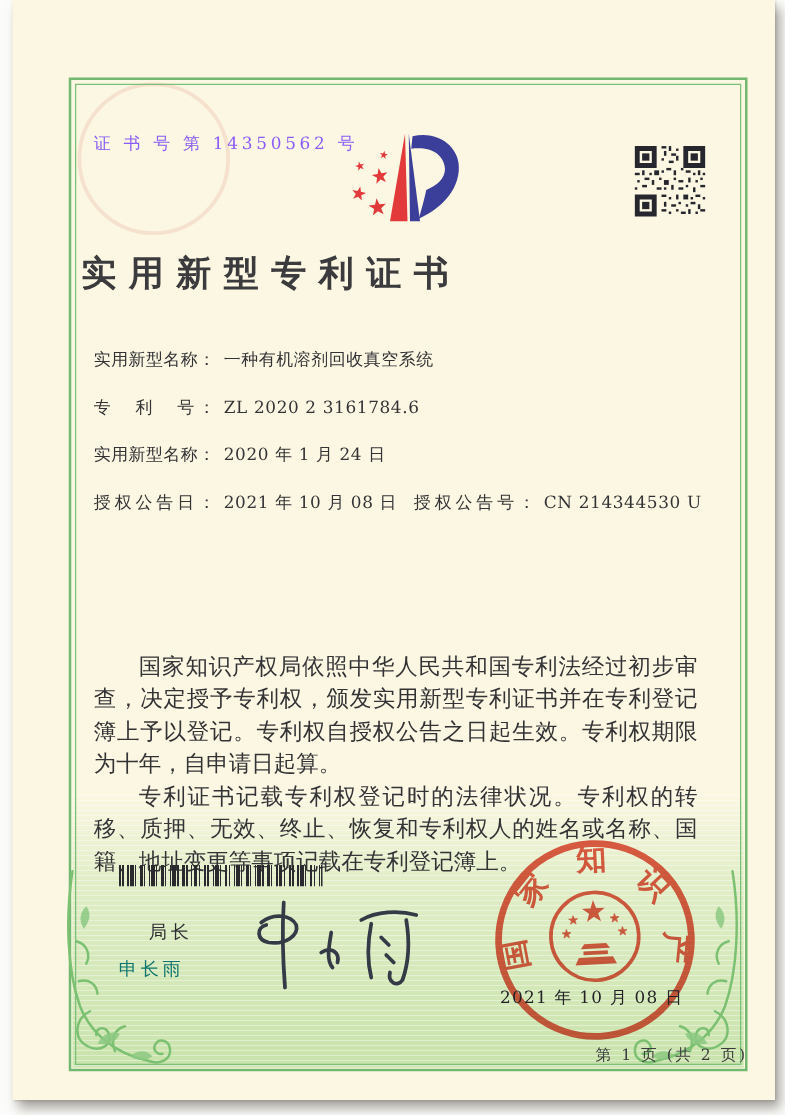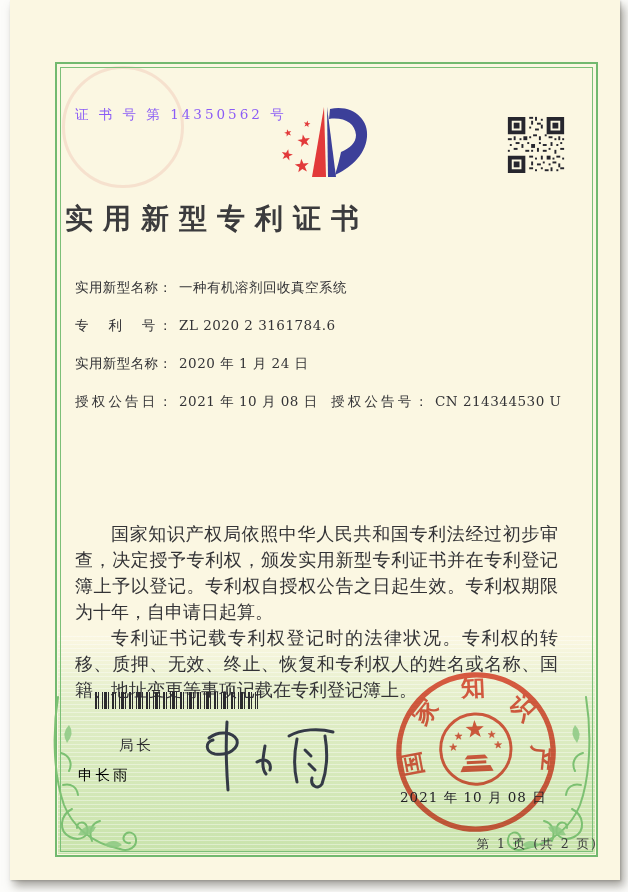--- a/index.html
+++ b/index.html
@@ -35,21 +35,21 @@
   .flabel { display:inline-block; width:97px; text-align:justify; text-align-last:justify; color:#333336; }
   .fvalue { margin-left:7px; letter-spacing:.5px; }
   .grant2 { position:absolute; left:256px; top:0; }
   .paras { position:absolute; left:65px; top:521px; width:483px; font-size:18px; line-height:26px; color:#333336; text-align:justify; }
   .paras p { text-indent:2em; margin:0; }
   .barcode {
     position:absolute; left:85px; top:692px; width:163px; height:17px;
     background:repeating-linear-gradient(90deg,#2a2a2e 0 2px,transparent 2px 3px,#2a2a2e 3px 4px,transparent 4px 7px,#2a2a2e 7px 8px,transparent 8px 9px,#2a2a2e 9px 12px,transparent 12px 13px,#2a2a2e 13px 14px,transparent 14px 17px);
   }
   .director-title { position:absolute; left:85px; top:736px; font-size:14.5px; letter-spacing:3px; color:#2f2f33;margin-left:24px; }
-  .director-name  { position:absolute; left:68px; top:766px; font-size:14.5px; letter-spacing:3px; color:#000000; }
+  .director-name  { position:absolute; left:85px; top:766px; font-size:14.5px; letter-spacing:3px; color:#0f766e; }
   .signature { position:absolute; left:183px; top:716px; width:158px; height:82px; }
   .seal { position:absolute; left:383px; top:669px; width:166px; height:166px; opacity:.92; mix-blend-mode:multiply; transform:rotate(-3deg); }
   .seal-date { position:absolute; left:390px; top:789px; font-size:13.5px; letter-spacing:1px; color:#222226; }
   .page-ind { position:absolute; left:45px; top:836px; width:543px; text-align:right; font-size:12.5px; letter-spacing:2px; color:#3a3a3c; }
   .back-note { position:absolute; left:45px; top:866px; width:543px; text-align:center; font-size:12.5px; letter-spacing:3px; color:#434345; }
   .flourish { position:absolute; width:92px; height:162px; }
   .fl-left { left:38px; top:695px; }
   .fl-right { left:494px; top:695px; transform:scaleX(-1); }
 </style>
 </head>

